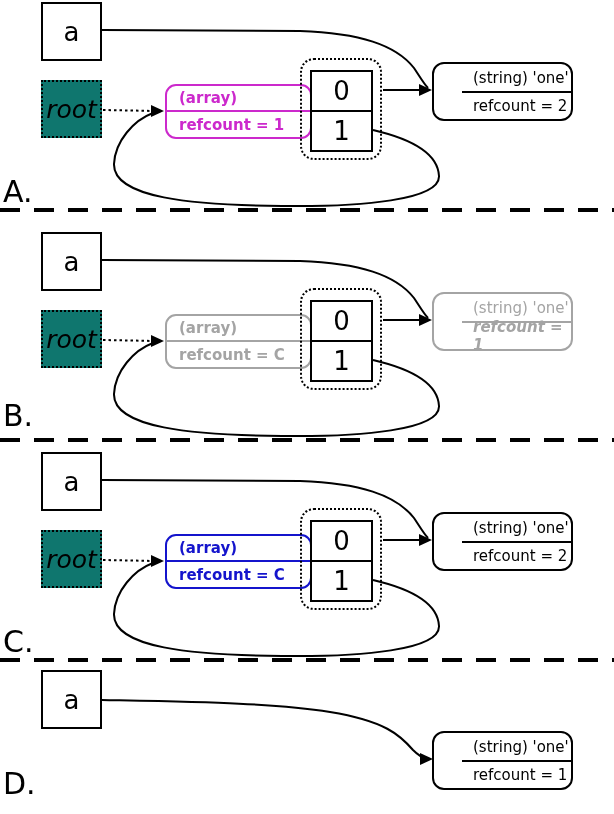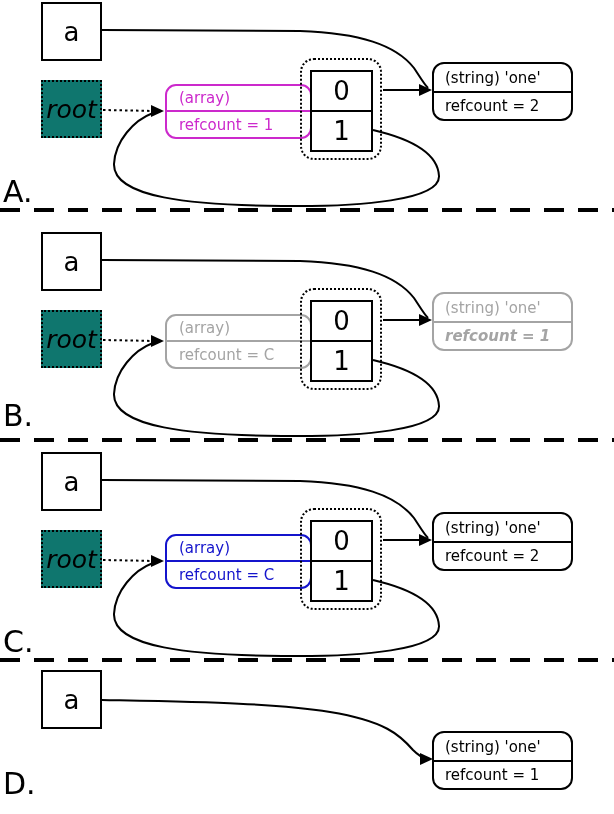--- a/index.html
+++ b/index.html
@@ -12,39 +12,39 @@
            background:repeating-linear-gradient(to right,#000 0 20px,transparent 20px 34px);}
 
   .plabel{position:absolute;font-size:30px;line-height:32px;z-index:2;}
 
   .varbox{position:absolute;width:61px;height:59px;border:2px solid #000;background:#fff;
           display:flex;align-items:center;justify-content:center;font-size:26px;z-index:3;}
   .rootbox{position:absolute;width:61px;height:58px;border:2px dotted #000;background:#0f766e;
            display:flex;align-items:center;justify-content:center;font-size:25px;font-style:italic;z-index:3;}
 
   .arraybox{position:absolute;width:147px;height:55px;border:2px solid;border-radius:11px;
-            background:#fff;z-index:2;font-size:15px;}
+            background:#fff;z-index:2;font-size:15px;font-weight:bold;}
   .arraybox .arow{display:flex;align-items:center;padding-left:12px;height:25px;}
   .arraybox .arow.a1{height:26px;border-bottom:2px solid;}
   .arraybox.magenta{border-color:var(--magenta);color:var(--magenta);}
   .arraybox.magenta .a1{border-color:var(--magenta);}
   .arraybox.gray{border-color:var(--gray);color:var(--gray);}
   .arraybox.gray .a1{border-color:var(--gray);}
   .arraybox.blue{border-color:var(--blue);color:var(--blue);}
   .arraybox.blue .a1{border-color:var(--blue);}
 
   .dottedwrap{position:absolute;width:82px;height:102px;border:2px dotted #000;border-radius:14px;
               background:transparent;z-index:3;}
   .cellsbox{position:absolute;width:63px;height:82px;border:2px solid #000;background:#fff;z-index:4;}
   .cellsbox .cell{display:flex;align-items:center;justify-content:center;font-size:26px;height:38px;}
   .cellsbox .cell.c1{height:40px;border-bottom:2px solid #000;}
 
   .stringbox{position:absolute;width:141px;height:59px;border:2px solid #000;border-radius:12px;
              background:#fff;z-index:3;font-size:15px;}
-  .stringbox .srow{display:flex;align-items:center;padding-left:11px;height:26px;}
+  .stringbox .srow{display:flex;align-items:center;padding-left:11px;height:26px;margin-left:28px;}
   .stringbox .srow.s1{height:29px;border-bottom:2px solid #000;}
   .stringbox.gray{border-color:var(--gray);color:var(--gray);}
   .stringbox.gray .s1{border-color:var(--gray);}
   .stringbox.gray .s2{font-style:italic;font-weight:600;}
 </style>
 </head>
 <body>
 
 <div id="page">
 

